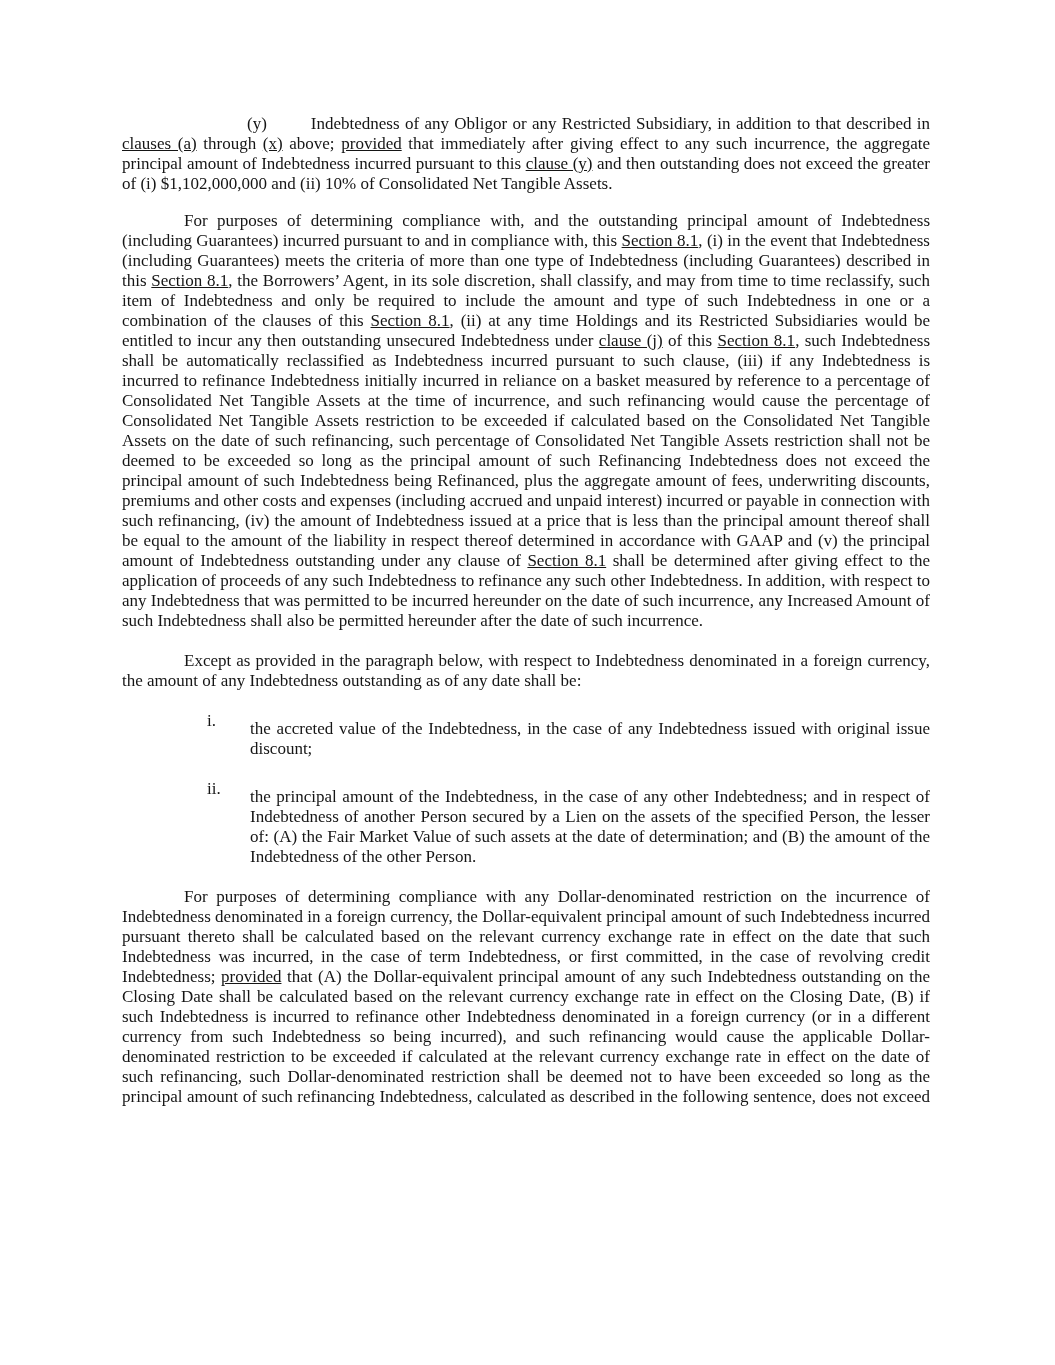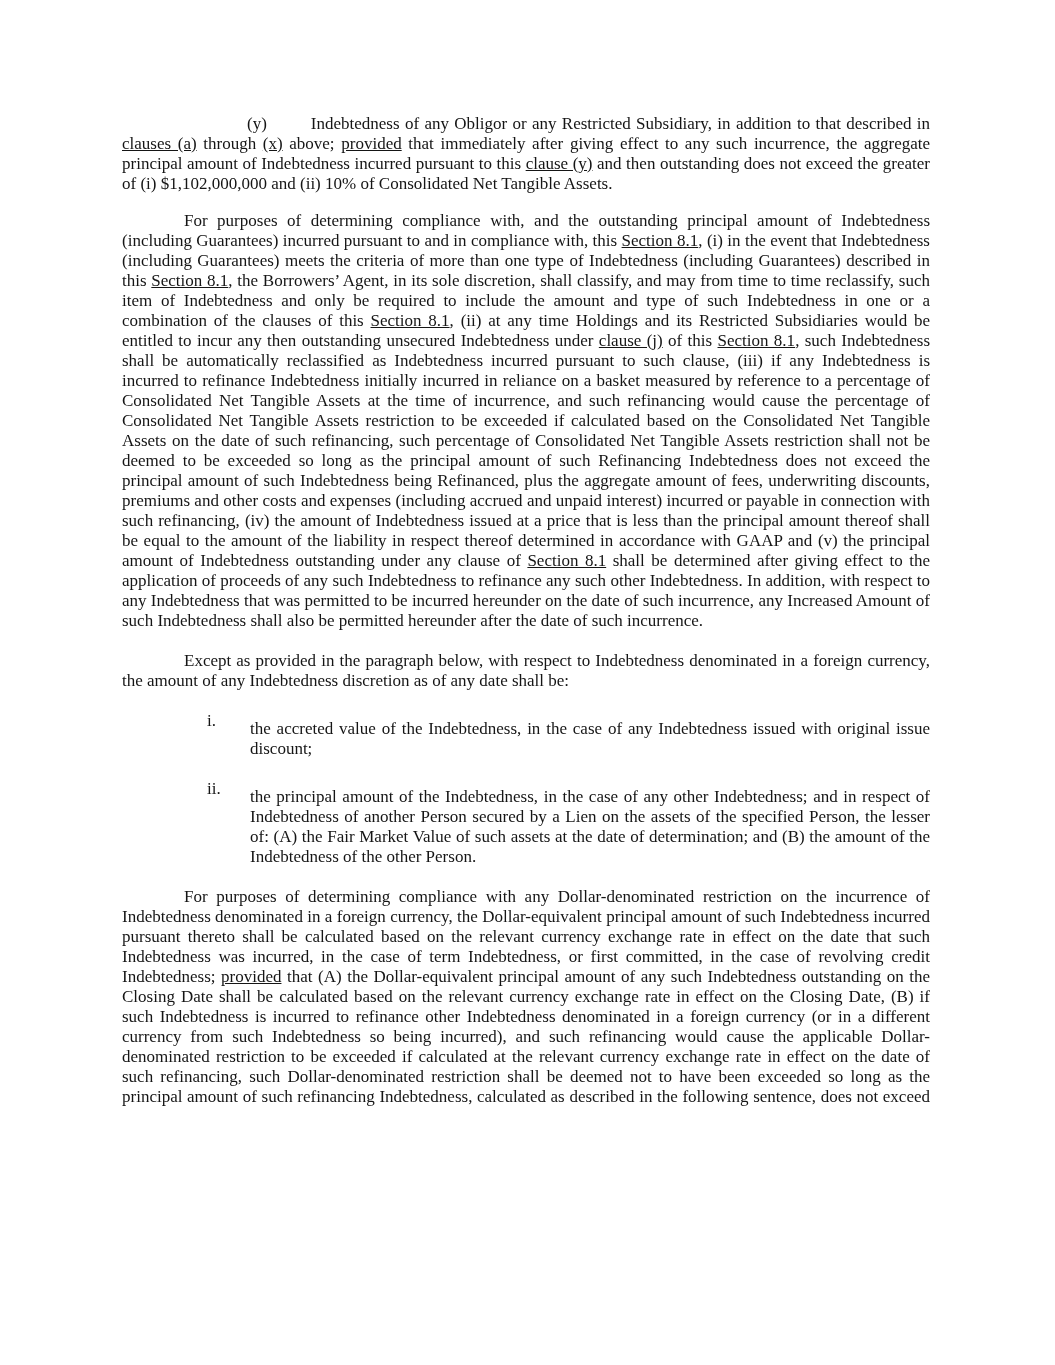--- a/index.html
+++ b/index.html
@@ -41,21 +41,21 @@
 <body>
 
 <div class="page">
 
   <div class="body-text">
 
     <p class="para clause no-wrap-indent"><span>(y)</span><span class="tab"></span><span>Indebtedness of any Obligor or any Restricted Subsidiary, in addition to that described in </span><span class="u">clauses (a)</span><span> through </span><span class="u">(x)</span><span> above; </span><span class="u">provided</span><span> that immediately after giving effect to any such incurrence, the aggregate principal amount of Indebtedness incurred pursuant to this </span><span class="u">clause (y)</span><span> and then outstanding does not exceed the greater of (i) $1,102,000,000 and (ii) 10% of Consolidated Net Tangible Assets.</span></p>
 
     <p class="para"><span>For purposes of determining compliance with, and the outstanding principal amount of Indebtedness (including Guarantees) incurred pursuant to and in compliance with, this </span><span class="u">Section 8.1</span><span>, (i) in the event that Indebtedness (including Guarantees) meets the criteria of more than one type of Indebtedness (including Guarantees) described in this </span><span class="u">Section 8.1</span><span>, the Borrowers’ Agent, in its sole discretion, shall classify, and may from time to time reclassify, such item of Indebtedness and only be required to include the amount and type of such Indebtedness in one or a combination of the clauses of this </span><span class="u">Section 8.1</span><span>, (ii) at any time Holdings and its Restricted Subsidiaries would be entitled to incur any then outstanding unsecured Indebtedness under </span><span class="u">clause (j)</span><span> of this </span><span class="u">Section 8.1</span><span>, such Indebtedness shall be automatically reclassified as Indebtedness incurred pursuant to such clause, (iii) if any Indebtedness is incurred to refinance Indebtedness initially incurred in reliance on a basket measured by reference to a percentage of Consolidated Net Tangible Assets at the time of incurrence, and such refinancing would cause the percentage of Consolidated Net Tangible Assets restriction to be exceeded if calculated based on the Consolidated Net Tangible Assets on the date of such refinancing, such percentage of Consolidated Net Tangible Assets restriction shall not be deemed to be exceeded so long as the principal amount of such Refinancing Indebtedness does not exceed the principal amount of such Indebtedness being Refinanced, plus the aggregate amount of fees, underwriting discounts, premiums and other costs and expenses (including accrued and unpaid interest) incurred or payable in connection with such refinancing, (iv) the amount of Indebtedness issued at a price that is less than the principal amount thereof shall be equal to the amount of the liability in respect thereof determined in accordance with GAAP and (v) the principal amount of Indebtedness outstanding under any clause of </span><span class="u">Section 8.1</span><span> shall be determined after giving effect to the application of proceeds of any such Indebtedness to refinance any such other Indebtedness.  In addition, with respect to any Indebtedness that was permitted to be incurred hereunder on the date of such incurrence, any Increased Amount of such Indebtedness shall also be permitted hereunder after the date of such incurrence.</span></p>
 
-    <p class="para"><span>Except as provided in the paragraph below, with respect to Indebtedness denominated in a foreign currency, the amount of any Indebtedness discretion as of any date shall be:</span></p>
+    <p class="para"><span>Except as provided in the paragraph below, with respect to Indebtedness denominated in a foreign currency, the amount of any Indebtedness outstanding as of any date shall be:</span></p>
 
     <div class="list-row">
       <span class="list-marker">i.</span>
       <span class="list-text"><span>the accreted value of the Indebtedness, in the case of any Indebtedness issued with original issue discount;</span></span>
     </div>
 
     <div class="list-row">
       <span class="list-marker">ii.</span>
       <span class="list-text"><span>the principal amount of the Indebtedness, in the case of any other Indebtedness; and in respect of Indebtedness of another Person secured by a Lien on the assets of the specified Person, the lesser of:  (A) the Fair Market Value of such assets at the date of determination; and (B) the amount of the Indebtedness of the other Person.</span></span>
     </div>

